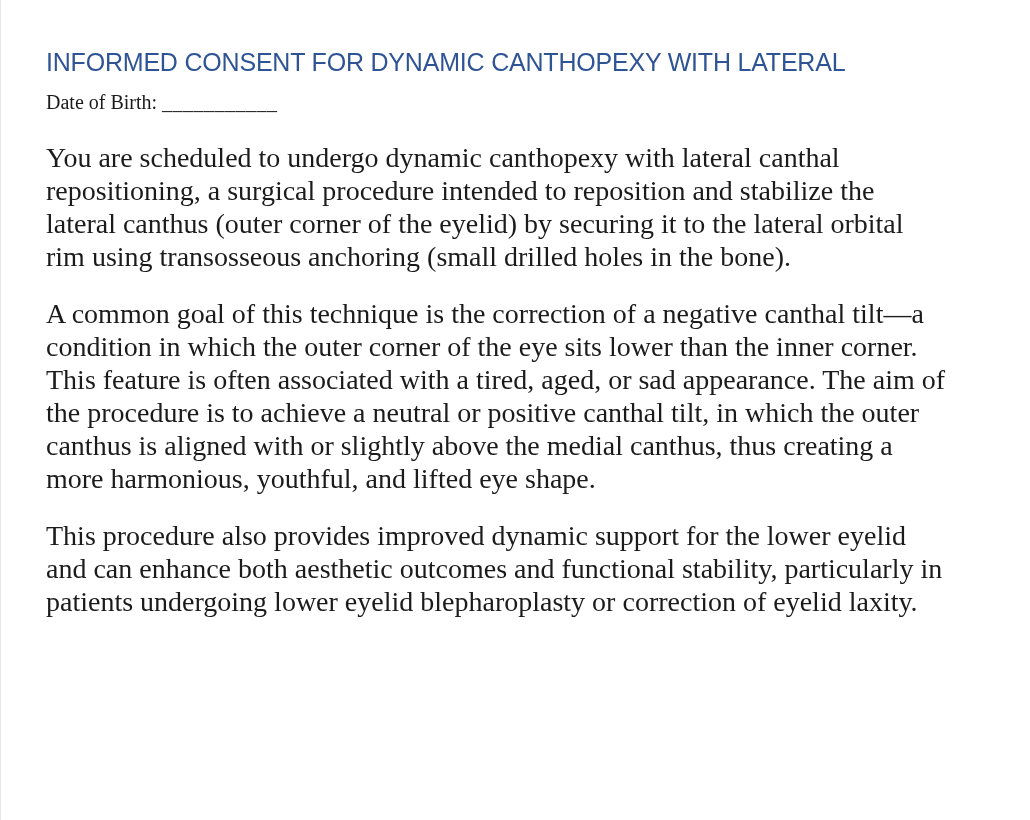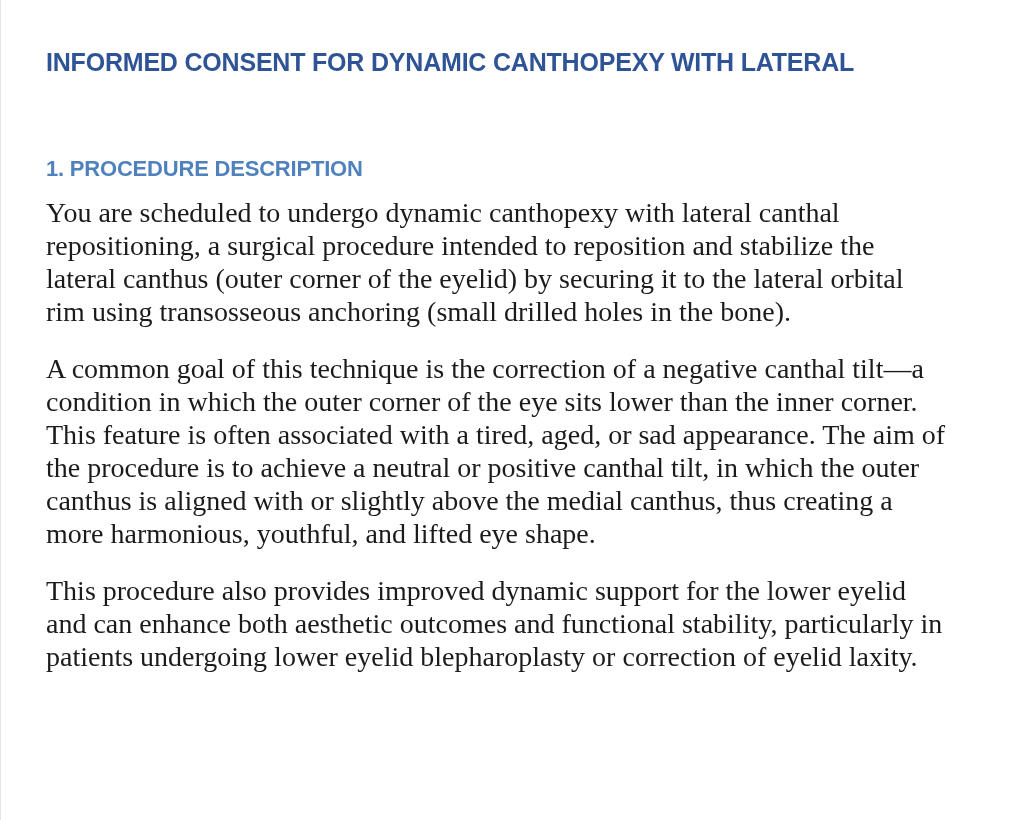--- a/index.html
+++ b/index.html
@@ -12,21 +12,21 @@
     font-family: "Liberation Serif", serif;
     color: #1b1b1b;
     overflow: hidden;
   }
   .page {
     padding: 42px 84px 0 45px;
     box-sizing: border-box;
   }
   .doc-title {
     font-family: "Liberation Sans", sans-serif;
-    font-weight: bold;
+    font-weight: normal;
     font-size: 25px;
     line-height: 40px;
     letter-spacing: -0.2px;
     margin: 0 0 6px 0;
   }
   .doc-title .t-line { display: block; }
   .field-row {
     font-size: 20px;
     line-height: 28px;
     margin: 0 0 25px 0;
@@ -53,23 +53,26 @@
 </head>
 <body>
 
 <div class="page">
 
   <h1 class="doc-title" style="color:#2F5496;">
     <span class="t-line">INFORMED CONSENT FOR DYNAMIC CANTHOPEXY WITH LATERAL</span>
   </h1>
 
 
+  <div class="field-row">
+    <span>Date of Birth:</span>
+    <span class="field-line">___________</span>
+  </div>
 
 
-  <h2 class="section-heading" style="color:#4F81BD;">1. PROCEDURE DESCRIPTION</h2>
 
   <p class="body-paragraph">You are scheduled to undergo dynamic canthopexy with lateral canthal repositioning, a surgical procedure intended to reposition and stabilize the lateral canthus (outer corner of the eyelid) by securing it to the lateral orbital rim using transosseous anchoring (small drilled holes in the bone).</p>
 
   <p class="body-paragraph">A common goal of this technique is the correction of a negative canthal tilt—a condition in which the outer corner of the eye sits lower than the inner corner. This feature is often associated with a tired, aged, or sad appearance. The aim of the procedure is to achieve a neutral or positive canthal tilt, in which the outer canthus is aligned with or slightly above the medial canthus, thus creating a more harmonious, youthful, and lifted eye shape.</p>
 
   <p class="body-paragraph">This procedure also provides improved dynamic support for the lower eyelid and can enhance both aesthetic outcomes and functional stability, particularly in patients undergoing lower eyelid blepharoplasty or correction of eyelid laxity.</p>
 
 </div>
 
 </body></html>

